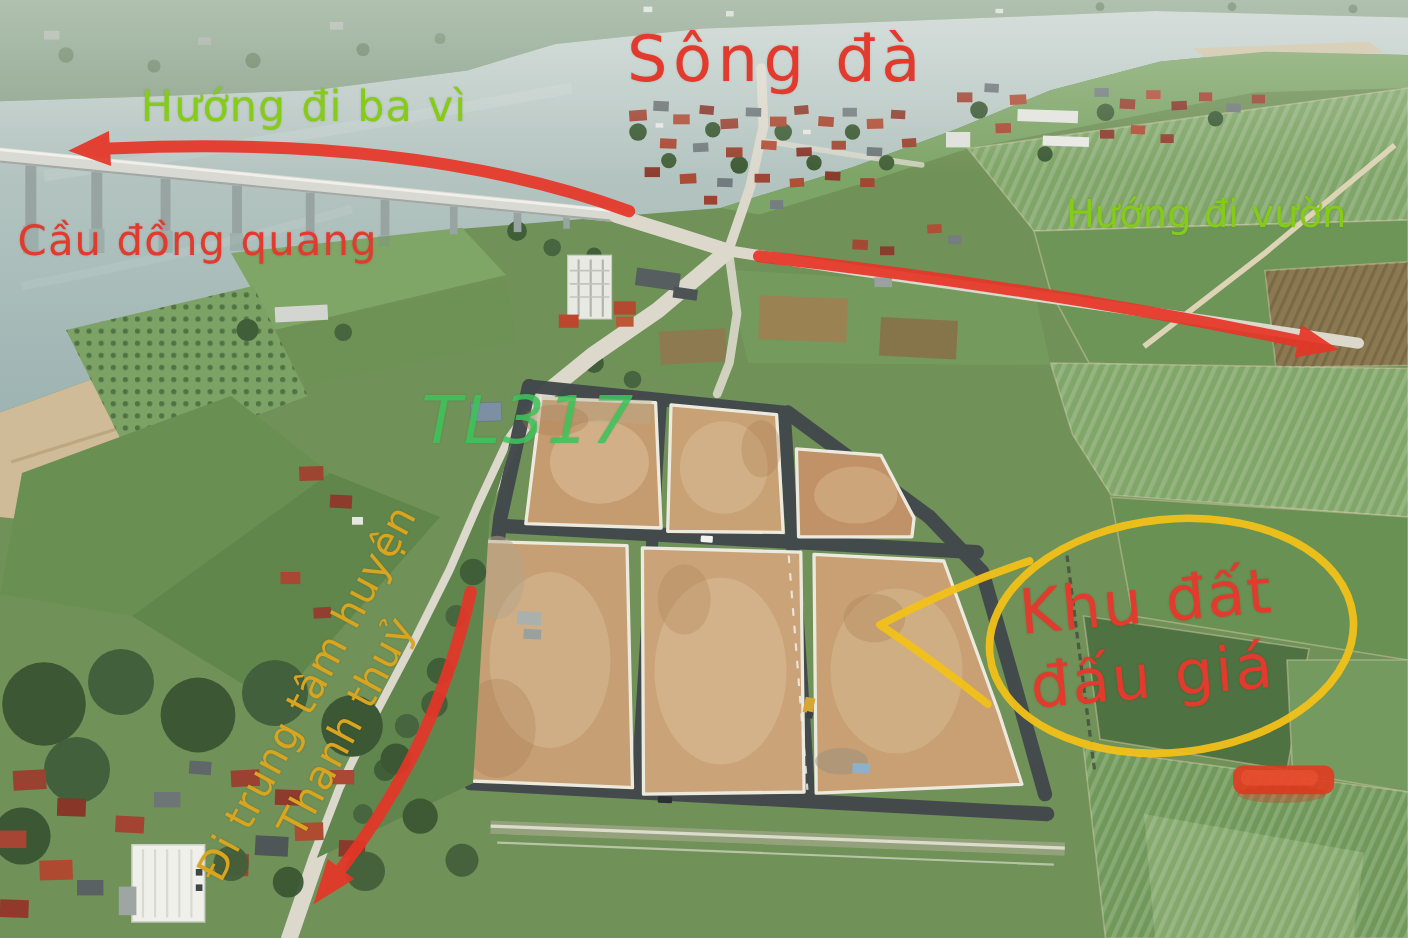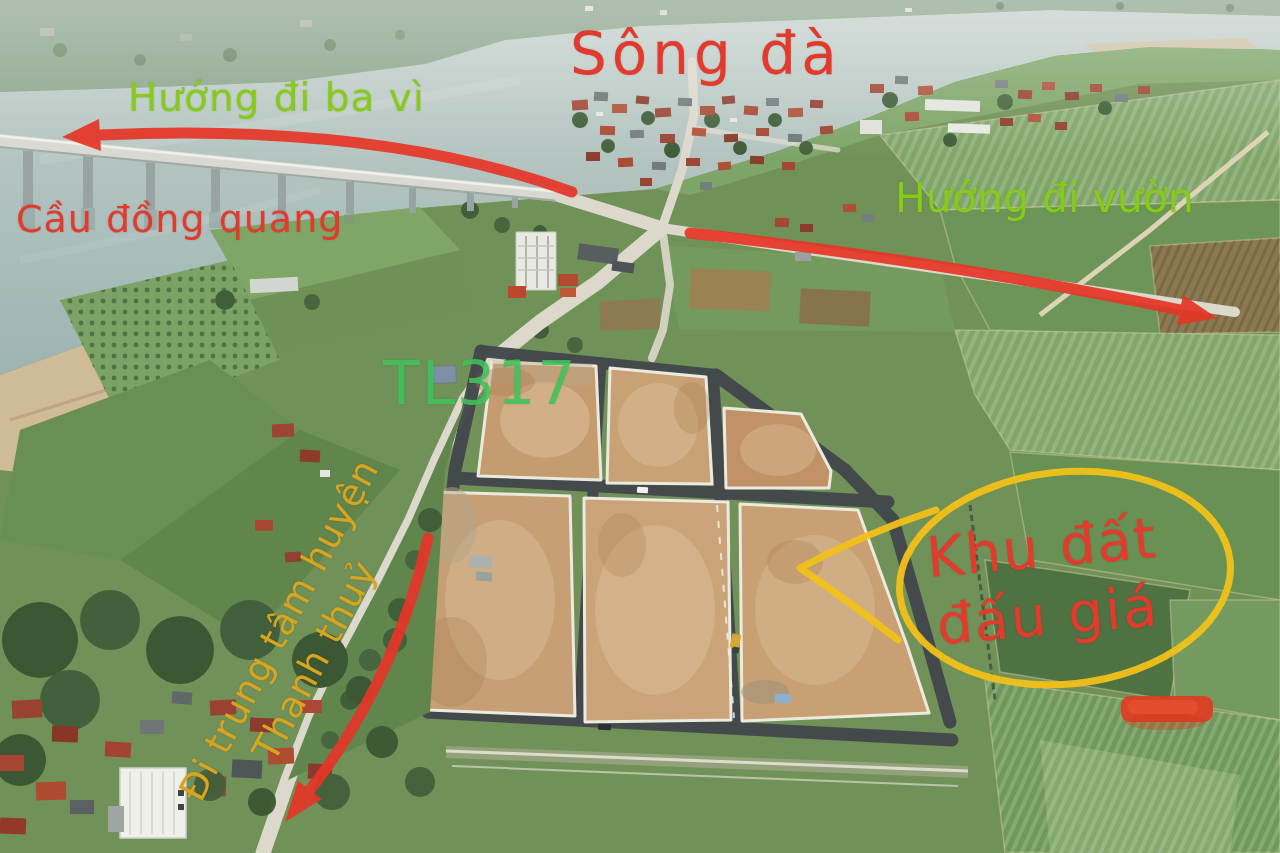--- a/index.html
+++ b/index.html
@@ -9,22 +9,22 @@
   svg.scene{filter:blur(.35px) saturate(.97);}
   .lbl{position:absolute;white-space:nowrap;line-height:1.12;pointer-events:none;
        text-shadow:0 0 2px rgba(60,30,20,.18);}
   .lbl-red{color:#e23a2c;}
   .lbl-yellow{color:#84cc16;}
   .lbl-gold{color:#d9a51e;}
   .lbl-green{color:#3ec35a;opacity:.88;}
   #lbl-river{left:570px;top:22px;font-size:58px;letter-spacing:5px;}
   #lbl-bavi{left:128px;top:76px;font-size:39px;letter-spacing:1px;}
   #lbl-bridge{left:16px;top:198px;font-size:38px;letter-spacing:1px;}
-  #lbl-vuonvua{left:895px;top:176px;width:310px;text-align:left;font-size:41px;}
-  #lbl-tl317{left:383px;top:350px;font-size:60px;letter-spacing:2px;}
+  #lbl-vuonvua{left:914px;top:176px;width:310px;text-align:right;font-size:35px;}
+  #lbl-tl317{left:383px;top:350px;font-size:60px;letter-spacing:2px;font-style:italic;}
   #lbl-auction{left:900px;top:514px;width:290px;text-align:center;font-size:56px;
                line-height:1.22;letter-spacing:2px;transform:rotate(-5deg);}
   #lbl-thanhthuy{left:115px;top:580px;width:360px;height:140px;text-align:center;
                font-size:37px;line-height:1.25;letter-spacing:1px;
                transform:rotate(-62deg);display:flex;flex-direction:column;justify-content:center;}
 </style>
 </head>
 <body>
 
 <div id="root">

